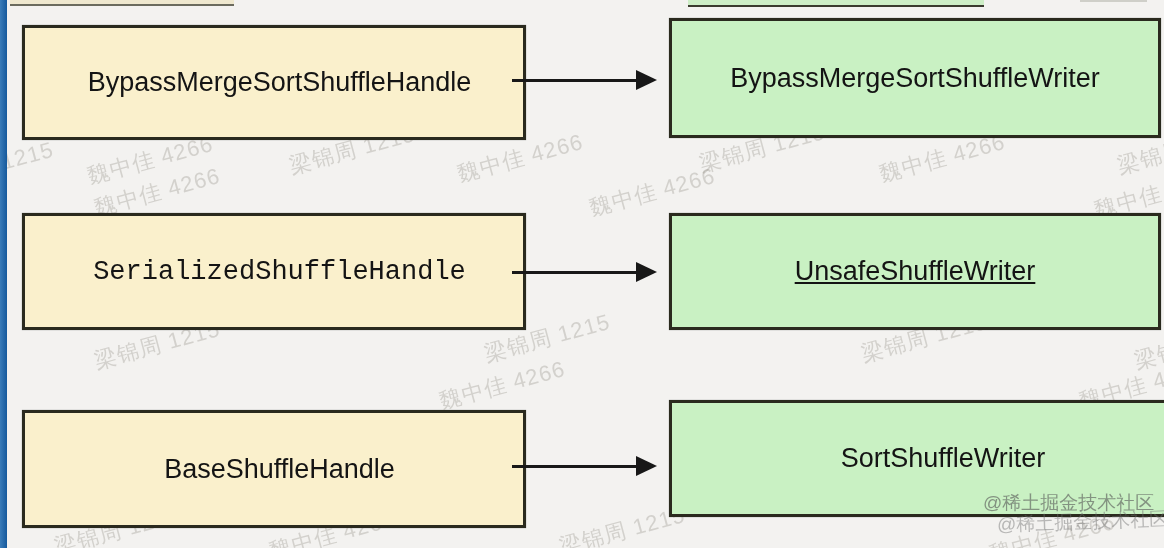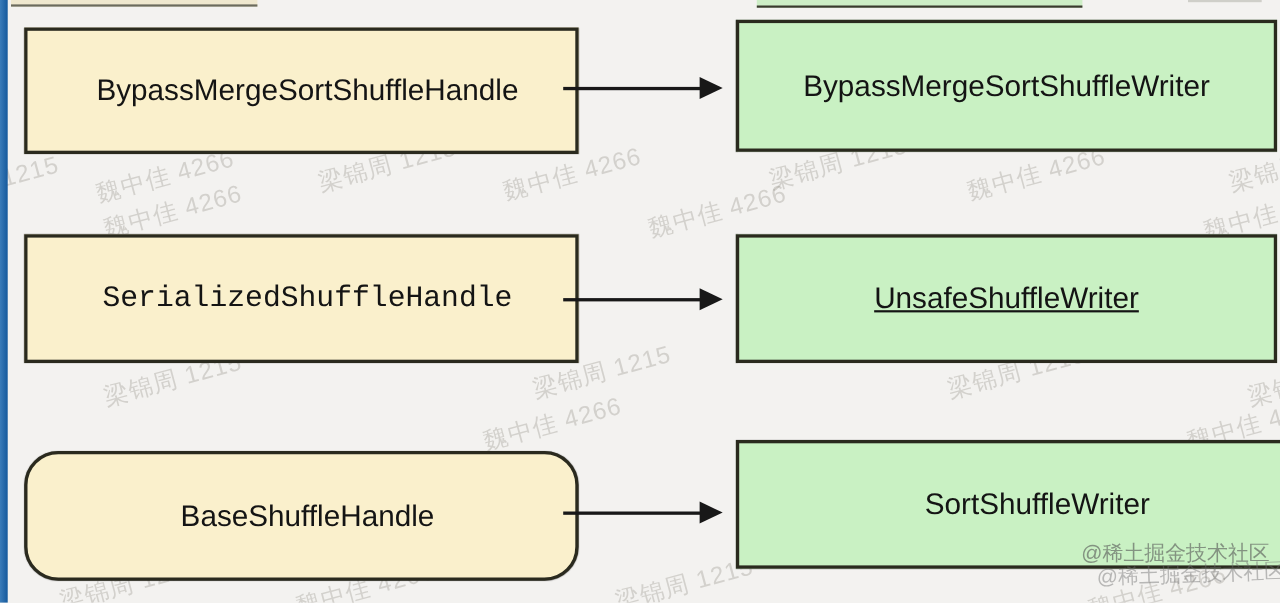--- a/index.html
+++ b/index.html
@@ -45,21 +45,21 @@
     color:#141414;
     text-align:center;
   }
   .box-handle { background:#faf0cc; left:22px; width:487px;padding-left:11px; }
   .box-writer { background:#c9f1c3; left:657px; width:486px;margin-left:12px; }
 
   .r1-handle { top:25px;  height:109px; }
   .r1-writer { top:18px;  height:114px; }
   .r2-handle { top:213px; height:111px;font-family:Liberation Mono, monospace; }
   .r2-writer { top:213px; height:111px;text-decoration:underline; }
-  .r3-handle { top:410px; height:112px;border-radius:31px; }
+  .r3-handle { top:410px; height:112px; }
   .r3-writer { top:400px; height:111px;padding-left:28px; }
 
   
   .arrow { position:absolute; left:512px; width:145px; height:21px; }
   .arrow-r1 { top:70px; }
   .arrow-r2 { top:262px; }
   .arrow-r3 { top:456px; }
   .arrow-shaft {
     position:absolute; left:0; top:9px; width:126px; height:3px; background:#181818;
   }

